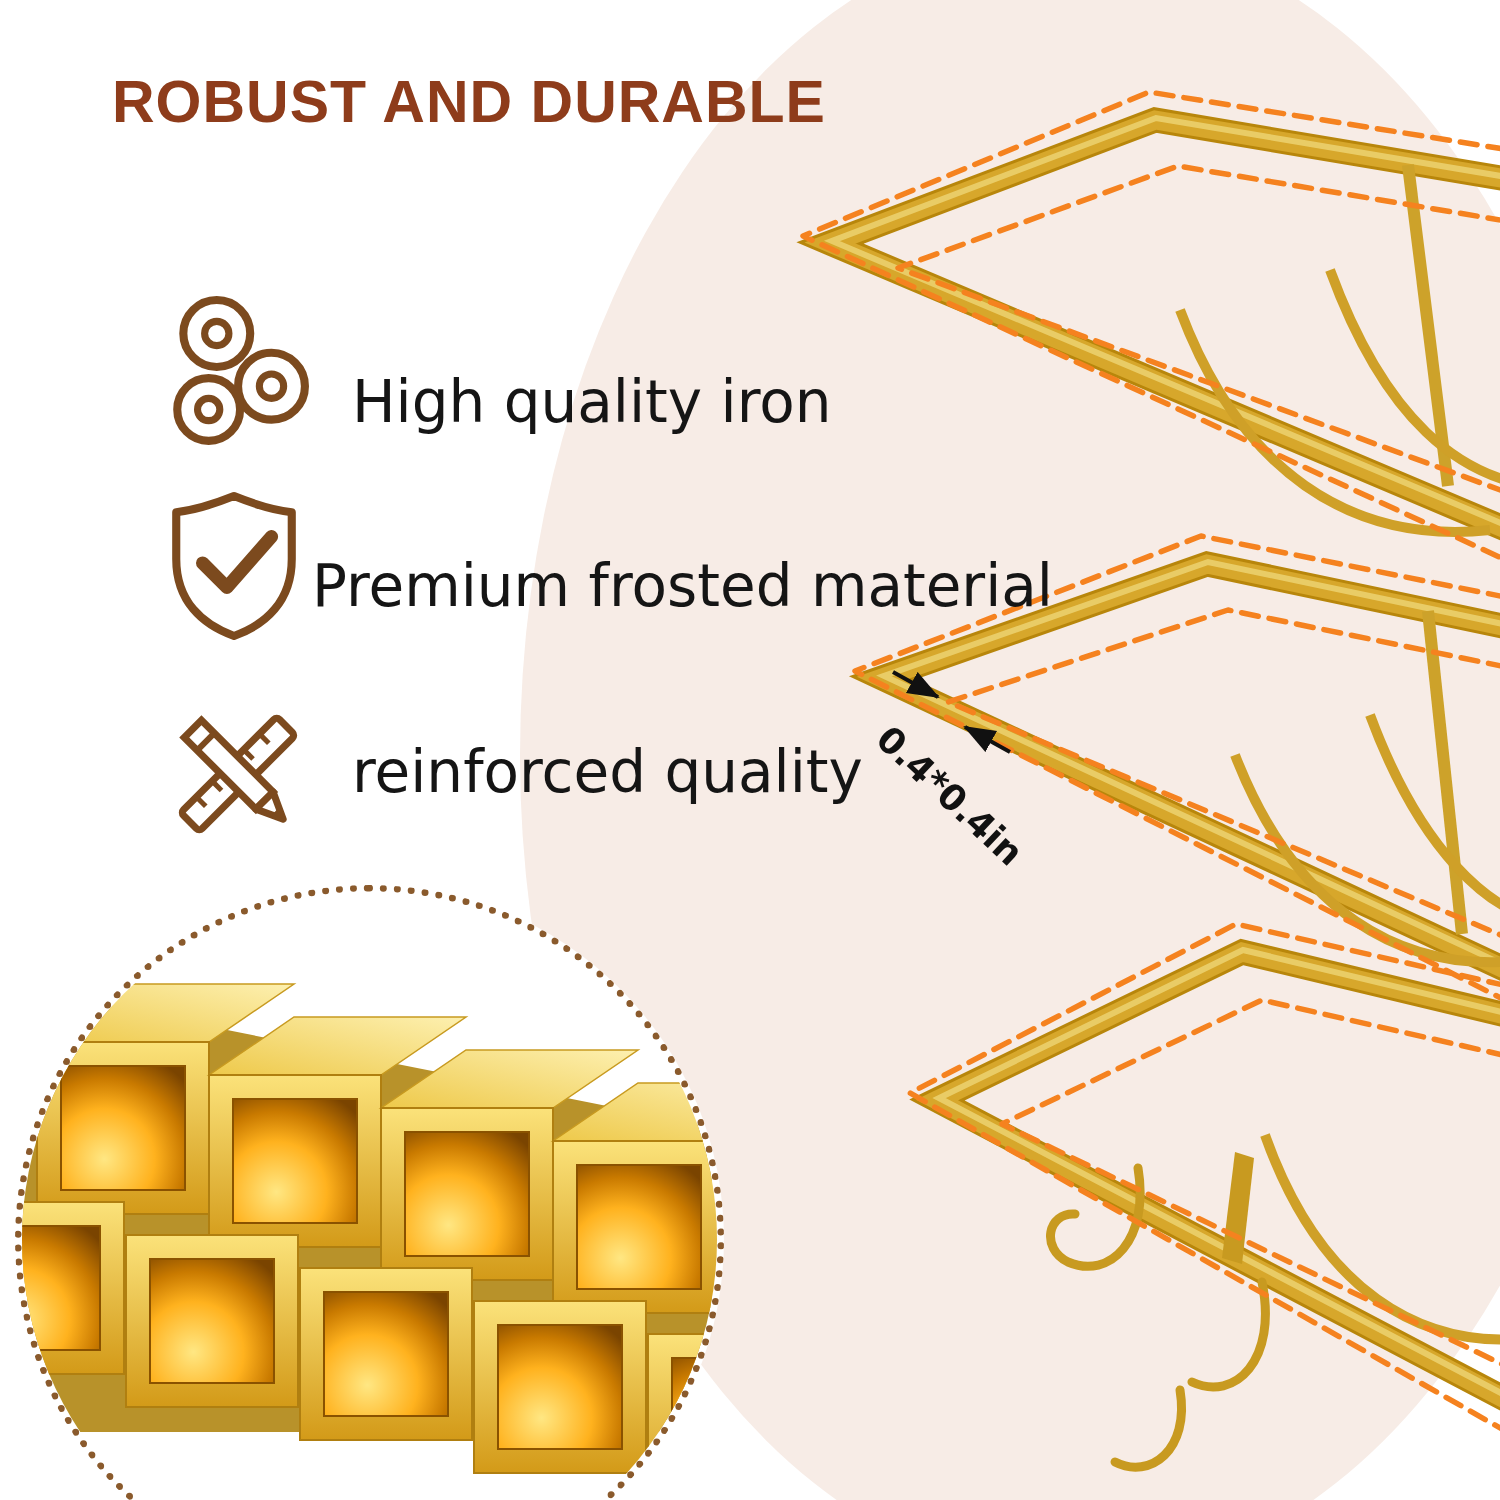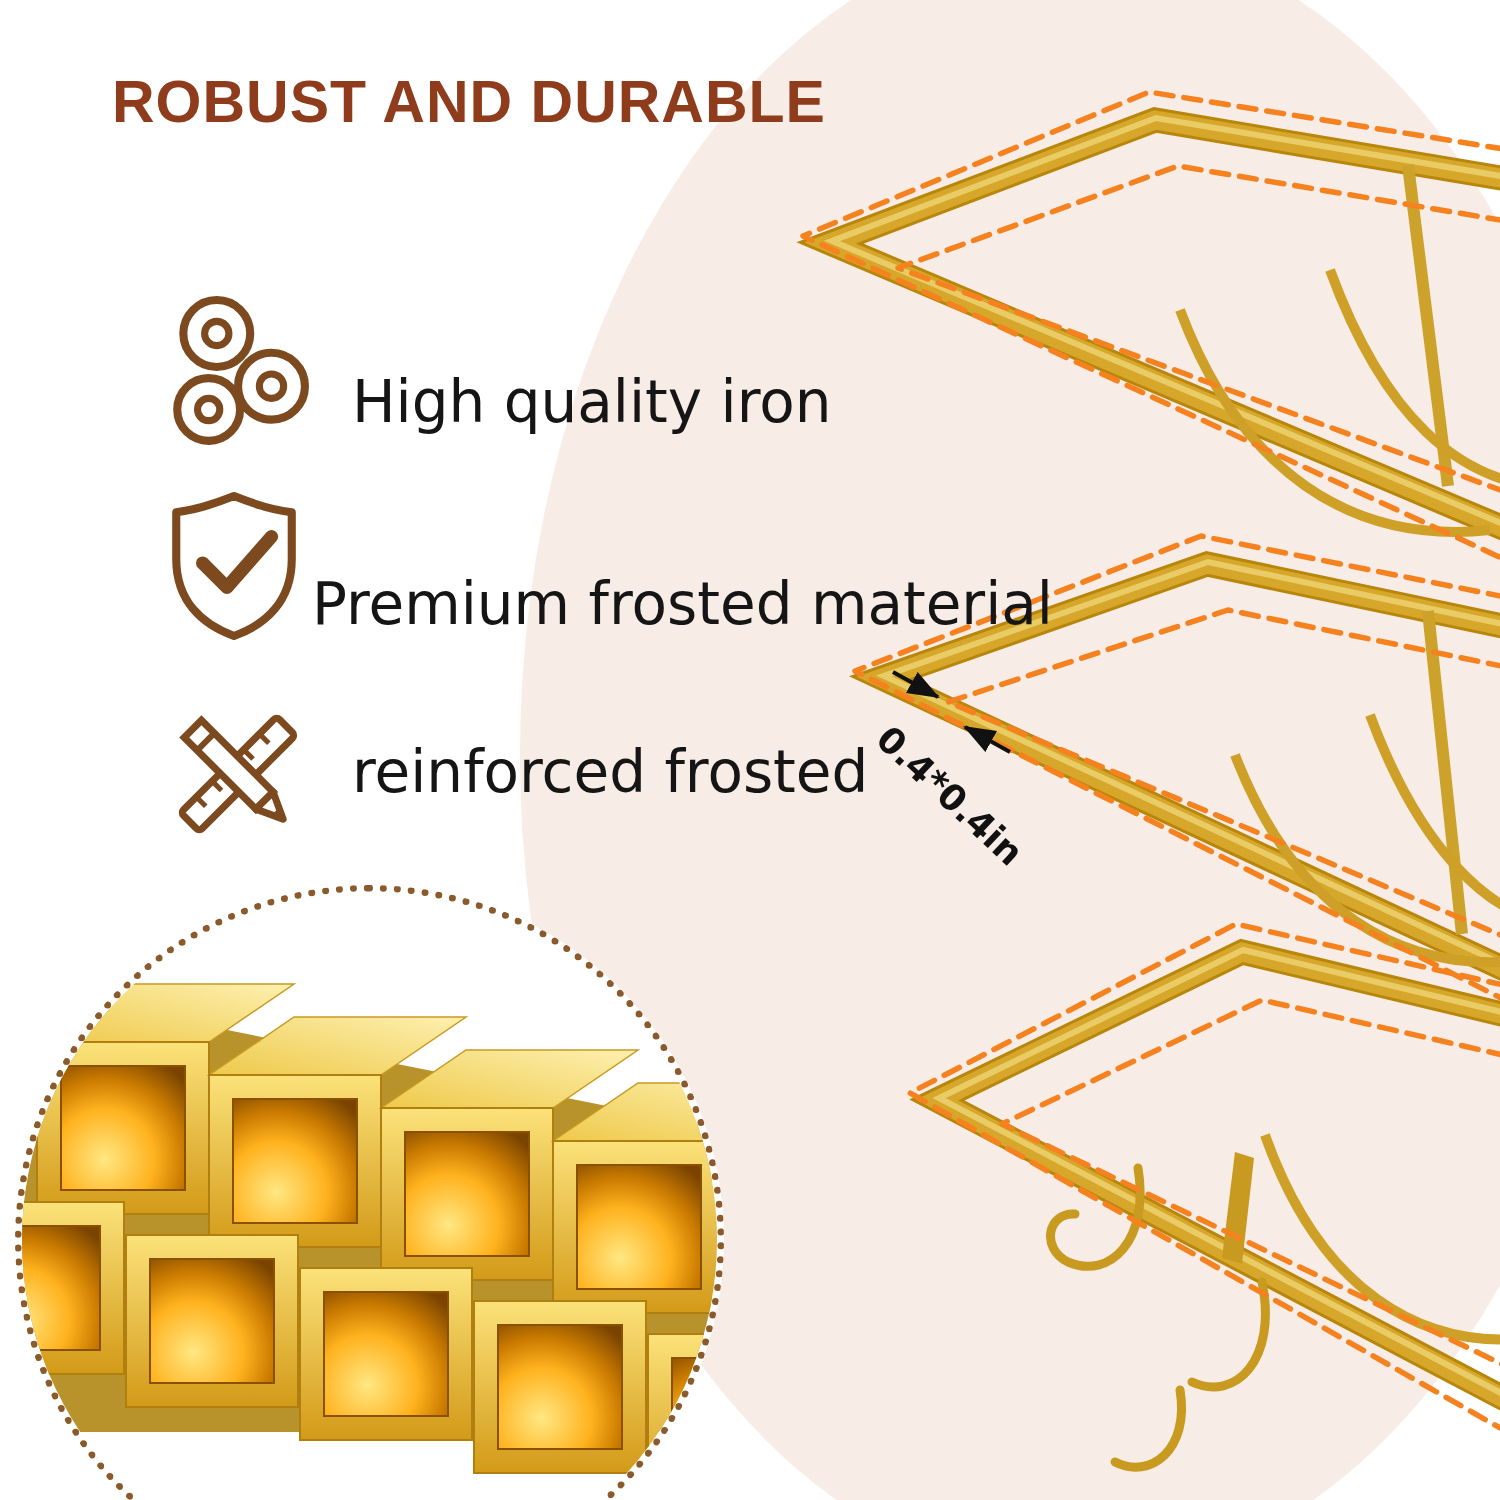--- a/index.html
+++ b/index.html
@@ -102,21 +102,21 @@
       </g>
     </svg>
     <span class="feature-label" style="left:352px;top:368px;">High quality iron</span>
   </div>
 
   <div class="feature-row">
     <svg class="feature-icon" style="left:158px;top:488px;" viewBox="0 0 150 150">
       <path d="M75 8 C95 16 115 22 132 24 L132 70 C132 112 106 135 75 146 C44 135 18 112 18 70 L18 24 C35 22 55 16 75 8 Z" fill="#ffffff" stroke="#7c4a1e" stroke-width="8" stroke-linejoin="round"></path>
       <path d="M44 74 L68 98 L112 48" fill="none" stroke="#7c4a1e" stroke-width="13" stroke-linecap="round" stroke-linejoin="round"></path>
     </svg>
-    <span class="feature-label" style="left:312px;top:552px;margin-top:18px;">Premium frosted material</span>
+    <span class="feature-label" style="left:312px;top:552px;">Premium frosted material</span>
   </div>
 
   <div class="feature-row">
     <svg class="feature-icon" style="left:162px;top:698px;" viewBox="0 0 150 150">
       <g transform="rotate(45 75 75)">
         <rect x="62" y="8" width="26" height="134" rx="4" fill="#ffffff" stroke="#7c4a1e" stroke-width="7"></rect>
         <g stroke="#7c4a1e" stroke-width="5">
           <line x1="62" y1="32" x2="75" y2="32"></line>
           <line x1="62" y1="54" x2="75" y2="54"></line>
           <line x1="62" y1="76" x2="75" y2="76"></line>
@@ -124,21 +124,21 @@
           <line x1="62" y1="120" x2="75" y2="120"></line>
         </g>
       </g>
       <g transform="rotate(-45 75 75)">
         <rect x="63" y="12" width="24" height="100" fill="#ffffff" stroke="#7c4a1e" stroke-width="7"></rect>
         <path d="M63 112 L87 112 L75 138 Z" fill="#ffffff" stroke="#7c4a1e" stroke-width="7" stroke-linejoin="round"></path>
         <path d="M71 127 L79 127 L75 137 Z" fill="#7c4a1e"></path>
         <line x1="63" y1="30" x2="87" y2="30" stroke="#7c4a1e" stroke-width="6"></line>
       </g>
     </svg>
-    <span class="feature-label" style="left:352px;top:738px;">reinforced frosted</span>
+    <span class="feature-label" style="left:352px;top:738px;">reinforced quality</span>
   </div>
 
   <div class="tube-circle">
     <svg width="695" height="695" viewBox="0 0 695 695">
       <defs>
         <linearGradient id="faceGrad" x1="0" y1="0" x2="0" y2="1">
           <stop offset="0" stop-color="#fbe27a"></stop>
             <stop offset="1" stop-color="#d39a18"></stop>
         </linearGradient>
         <linearGradient id="topGrad" x1="0" y1="1" x2="1" y2="0">

